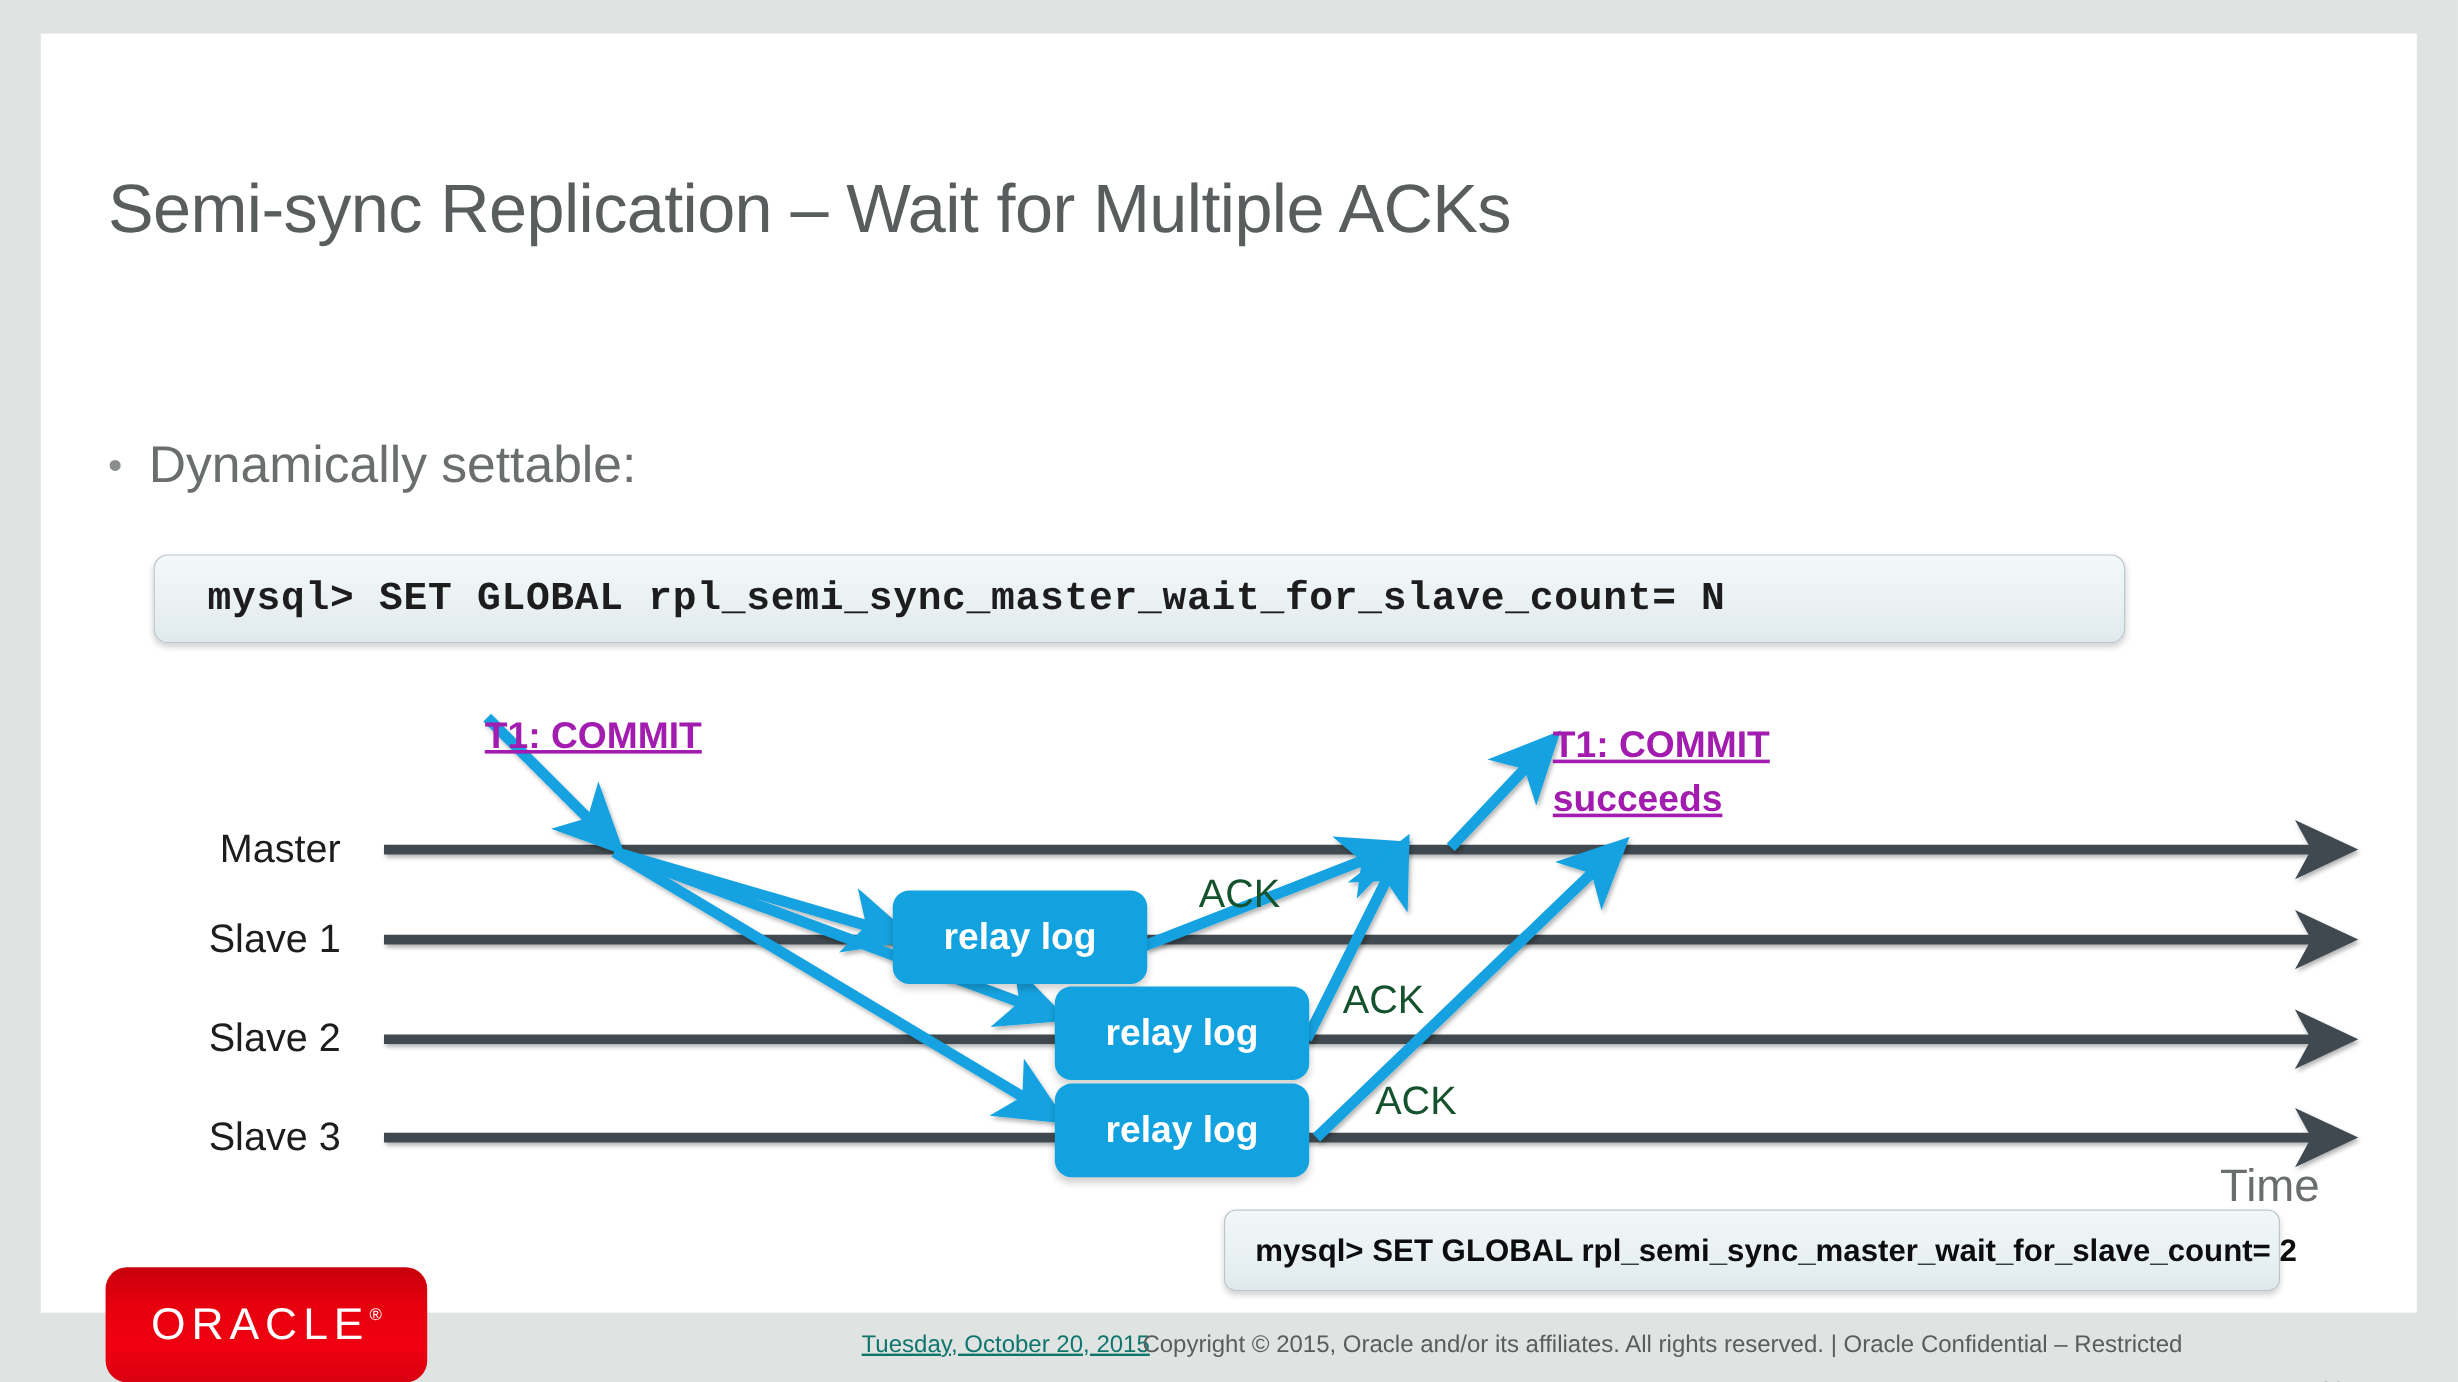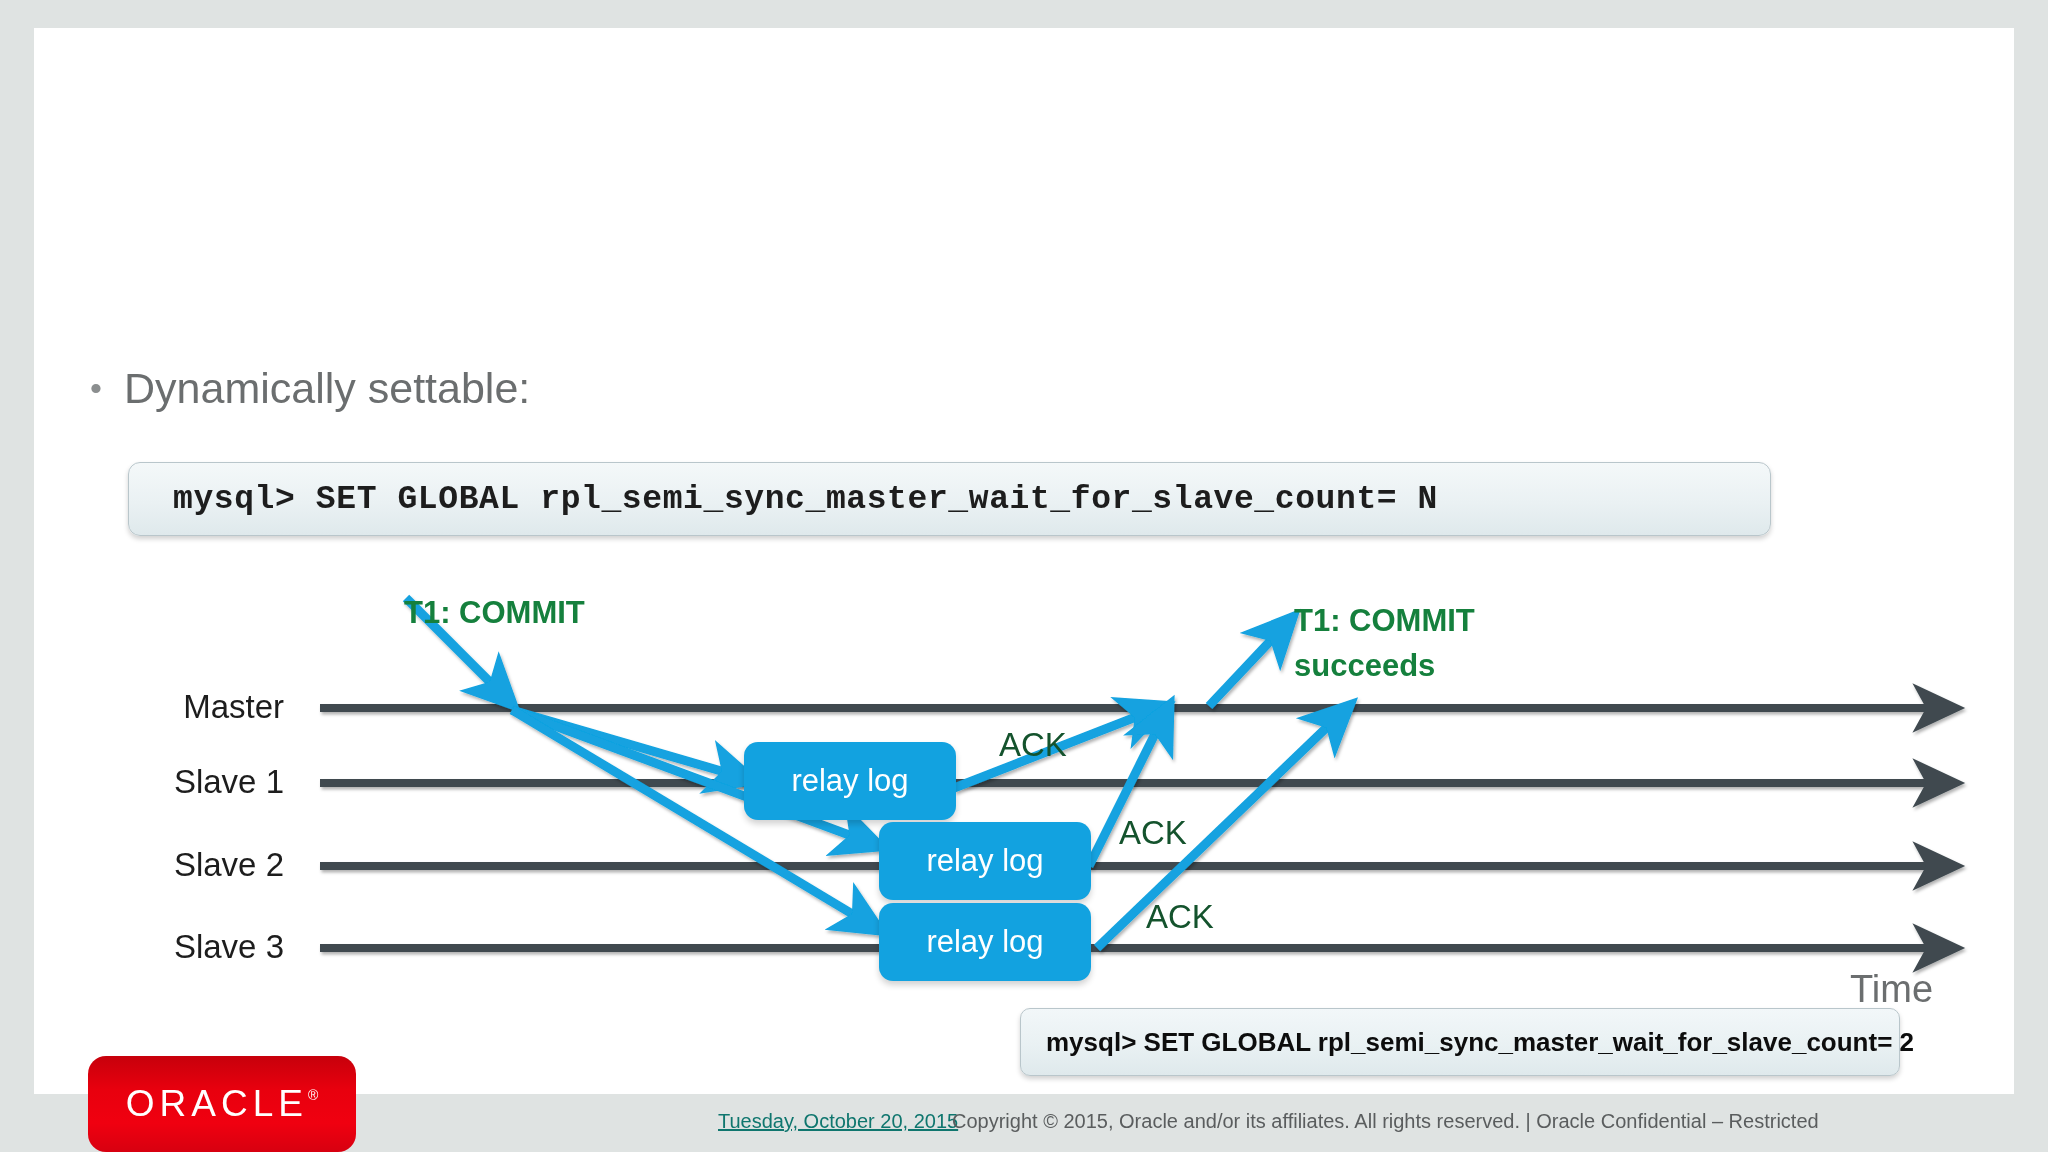--- a/index.html
+++ b/index.html
@@ -94,24 +94,25 @@
   .lane-label {
     position: absolute;
     font-size: 33px;
     color: #1d1d1d;
     white-space: nowrap;
     text-align: right;
   }
 
   .blue-text {
     position: absolute;
-    color: #15803d;
+    color: #a21caf;
     font-weight: bold;
     font-size: 31px;
     white-space: nowrap;
+    text-decoration: underline;
   }
   .ack-text {
     position: absolute;
     color: #14532d;
     font-weight: normal;
     font-size: 33px;
     white-space: nowrap;
   }
   .time-text {
     position: absolute;
@@ -119,21 +120,21 @@
     font-size: 38px;
     white-space: nowrap;
   }
 
   .relay-box {
     position: absolute;
     background: #12a2e0;
     border-radius: 14px;
     color: #ffffff;
     font-size: 31px;
-    font-weight: normal;
+    font-weight: bold;
     display: flex;
     align-items: center;
     justify-content: center;
     box-shadow: 0 4px 6px rgba(0,0,0,0.18);
   }
 
   
   .callout {
     position: absolute;
     left: 1020px;
@@ -215,20 +216,21 @@
     color: #5a5d5e;
     white-space: nowrap;
     margin-top: 37px;
   }
 </style>
 </head>
 <body>
 
 <div class="slide">
 
+  <div class="title">Semi-sync Replication – Wait for Multiple ACKs</div>
 
 
   <div class="bullet" id="bullet-2">
     <span class="dot">•</span><span>Dynamically settable:</span>
   </div>
 
   <div class="codebox">
     <span class="code-text">mysql&gt; SET GLOBAL rpl_semi_sync_master_wait_for_slave_count= N</span>
   </div>
 

